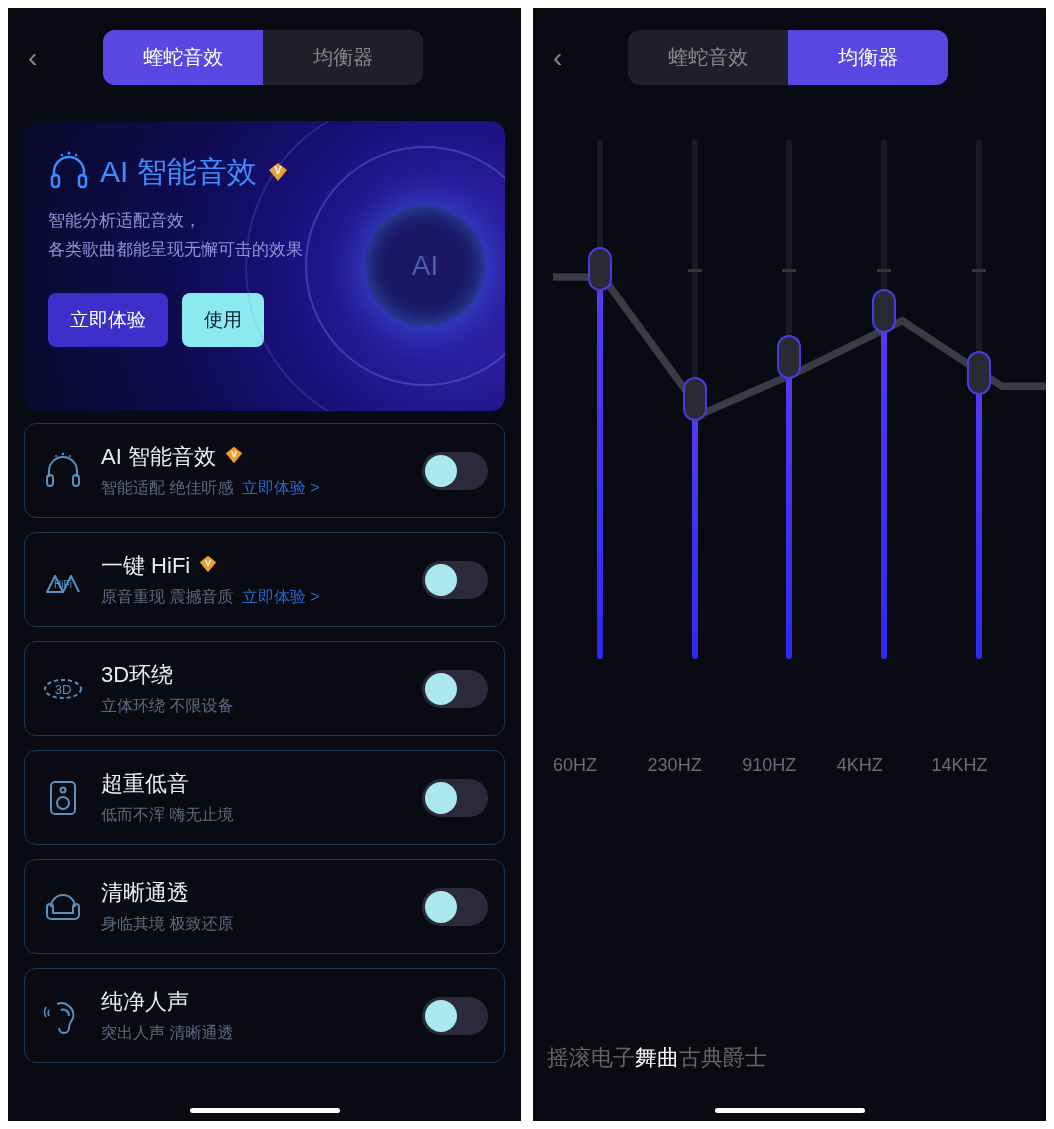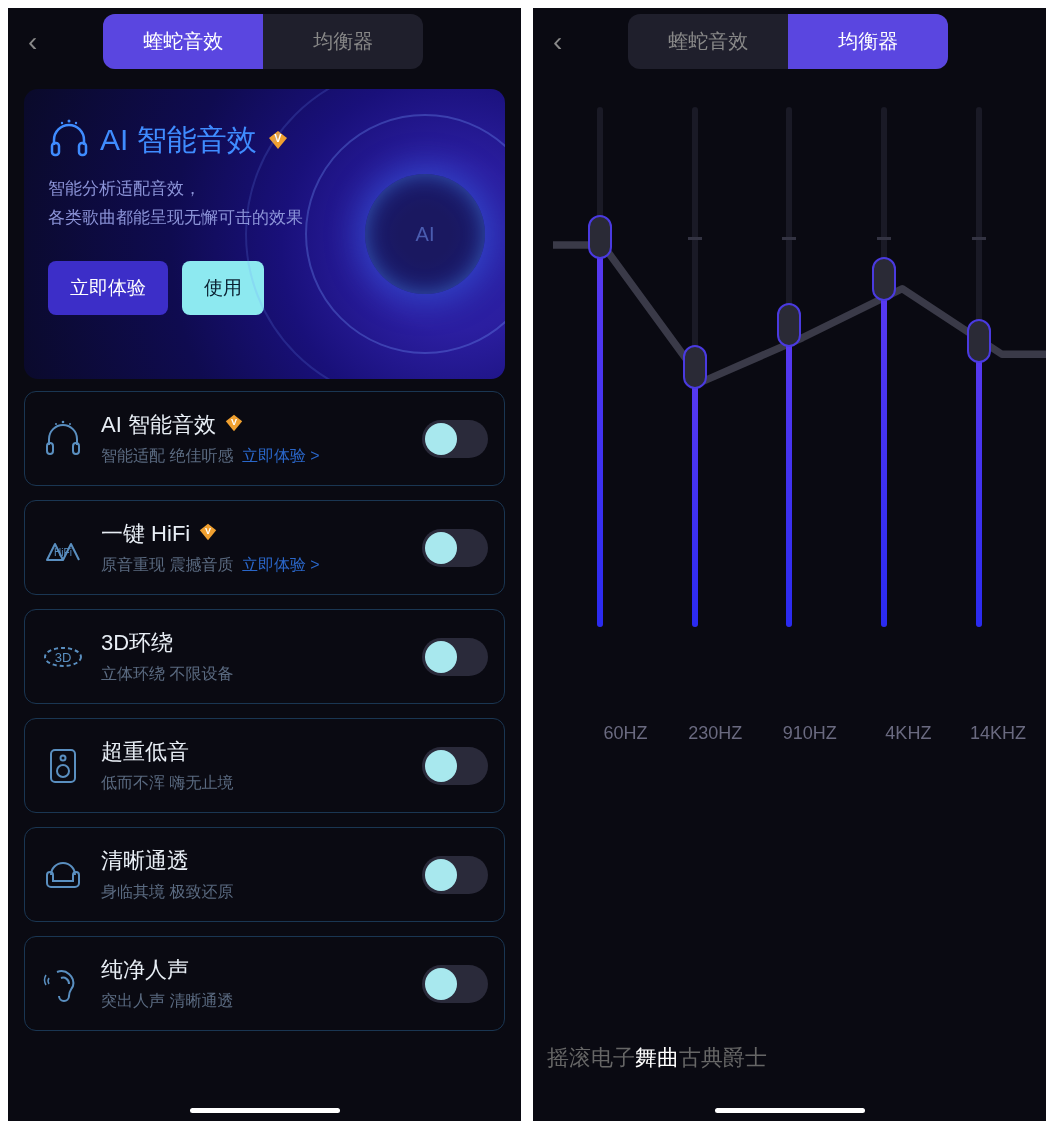--- a/index.html
+++ b/index.html
@@ -4,28 +4,28 @@
 <style>
 *{box-sizing:border-box;margin:0;padding:0}
 body{background:#fff;font-family:-apple-system,"Helvetica Neue",Arial,sans-serif;display:flex;gap:12px;padding:8px}
 .phone{width:515px;height:1113px;background:#0a0a12;border-radius:0;position:relative;overflow:hidden;color:#fff}
 .statusbar{display:flex;justify-content:space-between;align-items:center;padding:14px 24px 8px;font-size:20px;font-weight:600}
 .status-icons{display:flex;gap:6px;align-items:center}
 .signal,.wifi,.battery{display:inline-block}
 .signal svg,.wifi svg,.battery svg{display:block}
 .nav{display:flex;align-items:center;padding:6px 16px 8px;gap:18px}
 .back{font-size:28px;color:#888;cursor:pointer;padding:4px}
-.tab-seg{display:flex;flex:1;background:#1f1f2c;border-radius:12px;overflow:hidden;max-width:320px;margin:0 auto}
+.tab-seg{display:flex;flex:1;background:#1f1f2c;border-radius:12px;overflow:hidden;max-width:320px;margin:16px auto}
 .tab{flex:1;text-align:center;padding:14px 0;font-size:20px;color:#888;cursor:pointer}
 .tab.active{background:#5a46e0;color:#fff}
 .hero{margin:12px 16px;border-radius:14px;position:relative;overflow:hidden;padding:30px 24px 24px;height:290px;background:radial-gradient(circle at 90% 55%,#2b24a8 0%,#2b1ea0 18%,#19107a 38%,#0f0b50 62%,#0a0a2a 100%)}
 .hero-ring{position:absolute;right:-80px;top:50%;transform:translateY(-50%);width:340px;height:340px;border-radius:50%;border:2px solid rgba(110,150,255,.18)}
 .hero-ring2{position:absolute;right:-40px;top:50%;transform:translateY(-50%);width:240px;height:240px;border-radius:50%;border:2px solid rgba(120,160,255,.3)}
 .hero-core{position:absolute;right:20px;top:50%;transform:translateY(-50%);width:120px;height:120px;border-radius:50%;background:radial-gradient(circle,#1a1860 30%,#1a1a6a 60%);box-shadow:0 0 30px 10px rgba(60,120,255,.35),inset 0 0 20px rgba(80,150,255,.5)}
-.hero-core span{position:absolute;left:50%;top:50%;transform:translate(-50%,-50%);color:#4a5cb0;font-size:20px;font-weight:500}
+.hero-core span{position:absolute;left:50%;top:50%;transform:translate(-50%,-50%);color:#4a5cb0;font-size:28px;font-weight:500}
 .hero-title-row{display:flex;align-items:center;gap:10px;margin-bottom:14px}
 .hp-icon{width:42px;height:42px}
 .hero-title{font-size:30px;color:#3f8cff;font-weight:500}
 .vip-badge{width:22px;height:22px}
 .hero-desc{font-size:17px;color:#8c94d8;line-height:1.7;margin-bottom:28px;max-width:290px}
 .hero-btns{display:flex;gap:14px}
 .btn{border:none;padding:14px 22px;font-size:19px;border-radius:8px;cursor:pointer}
 .btn-try{background:#3c2ec8;color:#fff}
 .btn-use{background:#8de9f0;color:#0a2030}
 .effect-list{padding:0 16px}
@@ -41,21 +41,21 @@
 .home-ind{position:absolute;bottom:8px;left:50%;transform:translateX(-50%);width:150px;height:5px;border-radius:3px;background:#fff}
 
 .eq-area{position:relative;padding:30px 0 0;height:630px;margin:0 20px}
 .eq-tracks{display:flex;justify-content:space-between;height:100%}
 .eq-col{position:relative;flex:1;display:flex;flex-direction:column;align-items:center}
 .track{width:6px;height:520px;background:#1a1a26;border-radius:3px;position:relative}
 .fill{position:absolute;bottom:0;left:0;right:0;background:linear-gradient(to top,#2a2af0,#5a3af0);border-radius:3px}
 .thumb{position:absolute;left:50%;transform:translate(-50%,-50%);width:24px;height:44px;border-radius:12px;background:#2a2a36;border:2px solid #4a3ae0;cursor:grab}
 .tick{position:absolute;left:50%;transform:translateX(-50%);width:14px;height:3px;background:#333342}
 .eq-labels{display:flex;justify-content:space-between;margin:16px 20px 0;color:#6a6a80;font-size:18px}
-.eq-labels span{flex:1;text-align:right}
+.eq-labels span{flex:1;text-align:left}
 .eq-line{position:absolute;top:0;left:0;right:0;height:100%;pointer-events:none}
 .presets{position:absolute;bottom:48px;left:4px;right:0;display:flex;justify-content:flex-start;padding:0 10px}
 .preset{font-size:22px;color:#666;cursor:pointer}
 .preset.active{color:#ffffff}
 </style>
 </head>
 <body>
 
 <div class="phone">
   <div class="nav">

